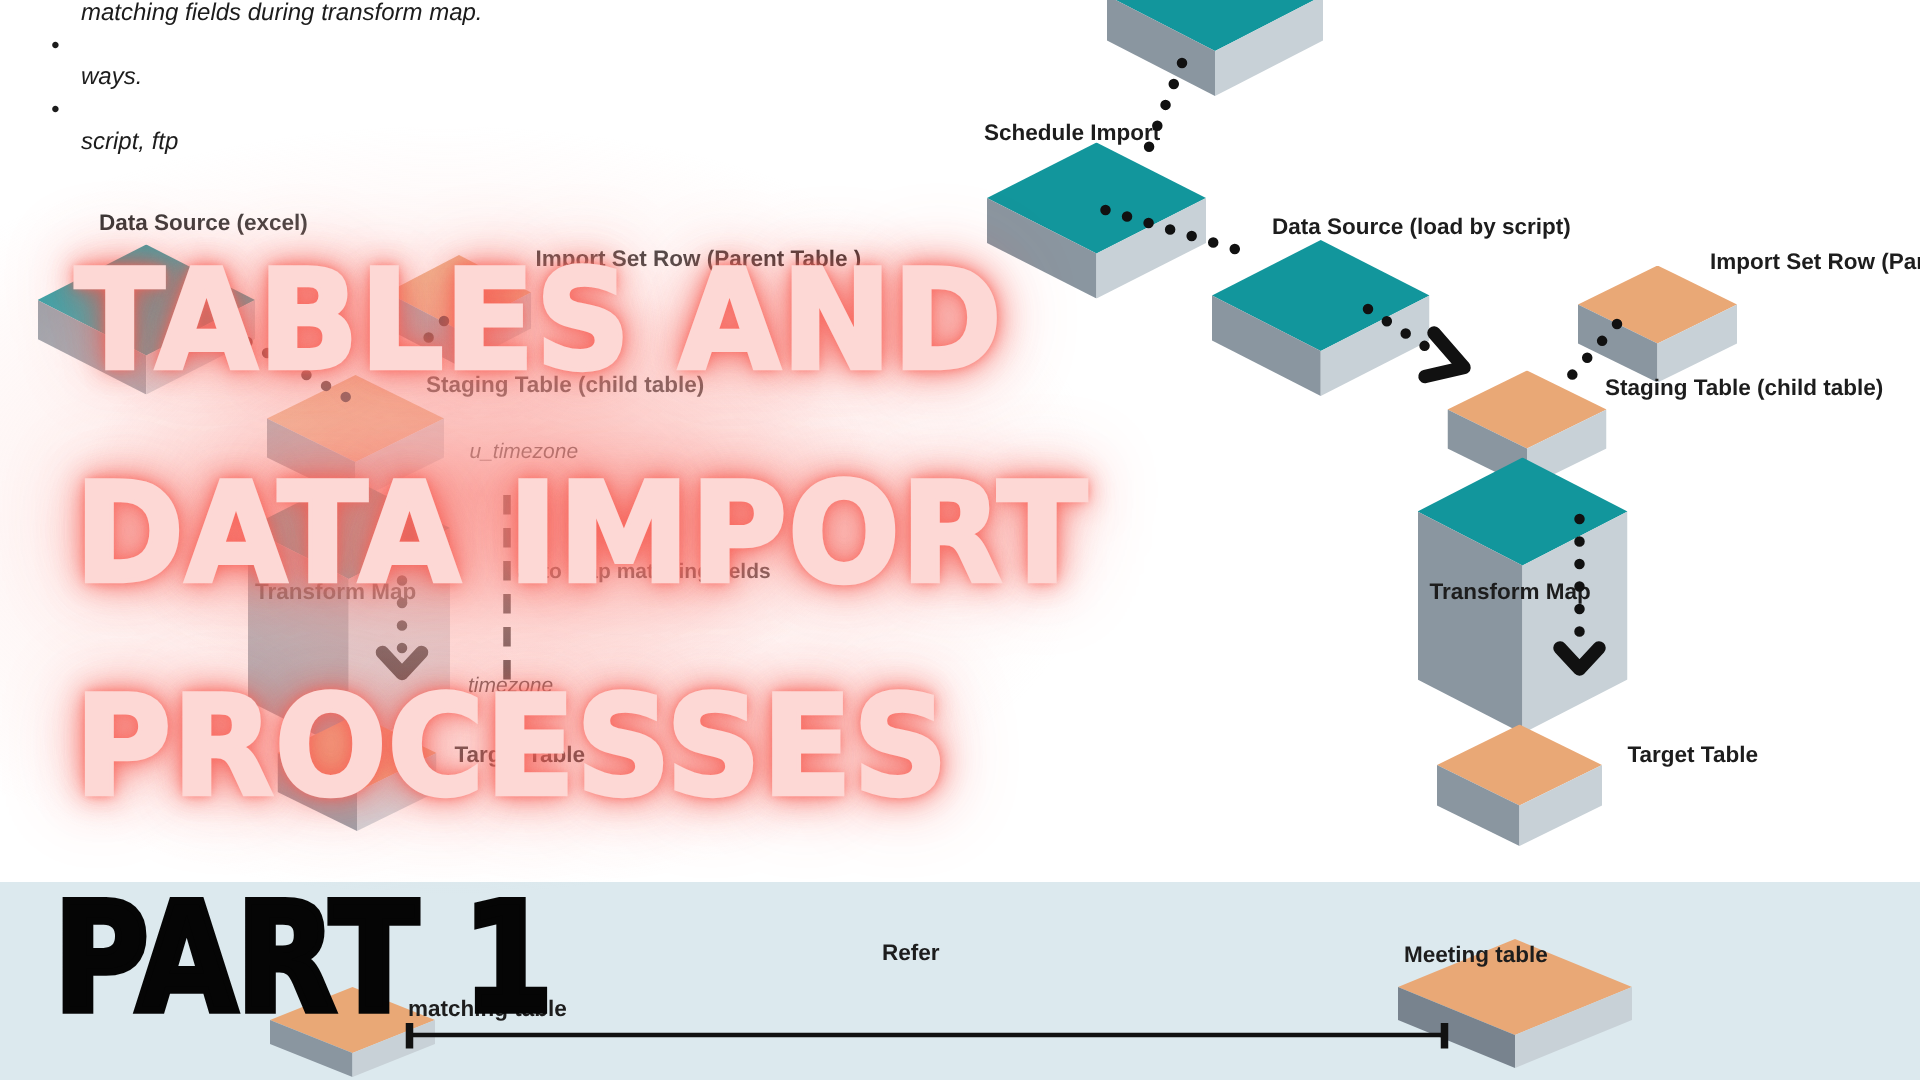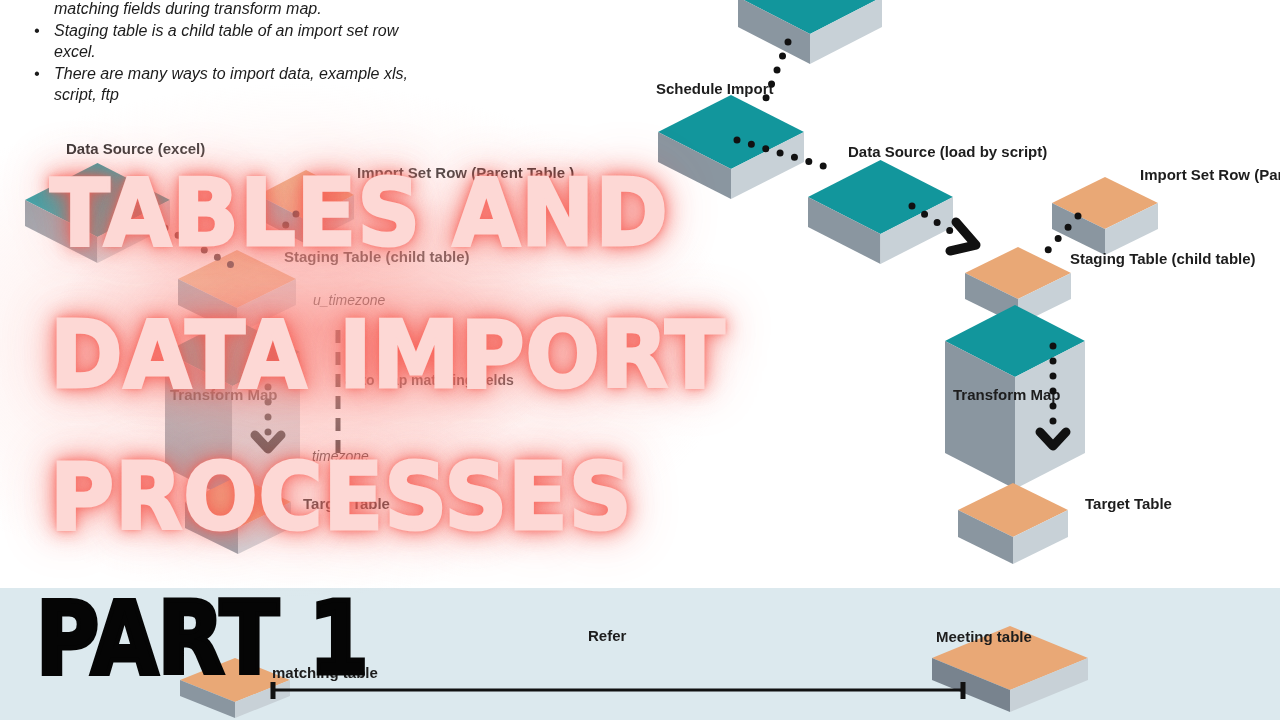--- a/index.html
+++ b/index.html
@@ -48,26 +48,26 @@
 <body>
 
 <div class="page">
 
   <div class="band"></div>
 
   <div class="notes">
     <div class="cont">matching fields during transform map.</div>
     <div class="note-line">
       <span class="bullet">•</span>
-      <span>Staging table  is a child table of an import set row</span><br>
-      <span>excel.</span>
+      <br>
+      <span>ways.</span>
     </div>
     <div class="note-line">
       <span class="bullet">•</span>
-      <span>There are many ways to import data, example xls,</span><br>
+      <br>
       <span>script, ftp</span>
     </div>
   </div>
 
   <div class="layer" style="opacity:.92">
     <span class="lbl" style="left:66px;top:140px">Data Source (excel)</span>
     <span class="lbl" style="left:357px;top:164px">Import Set Row (Parent Table )</span>
     <span class="lbl" style="left:284px;top:248px">Staging Table (child table)</span>
     <span class="lbl it" style="left:313px;top:292px">u_timezone</span>
     <span class="lbl sm" style="left:345px;top:372px">auto map matching fields</span>

